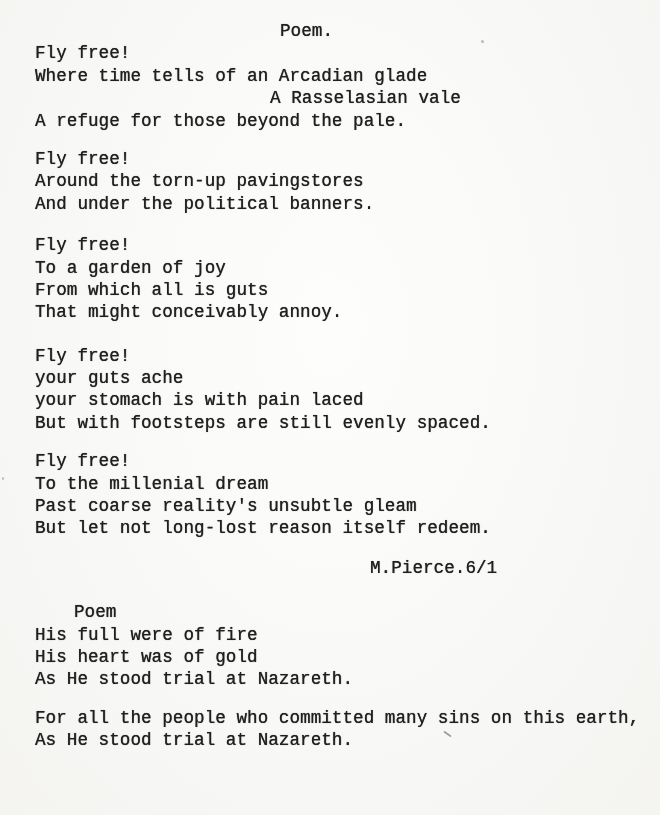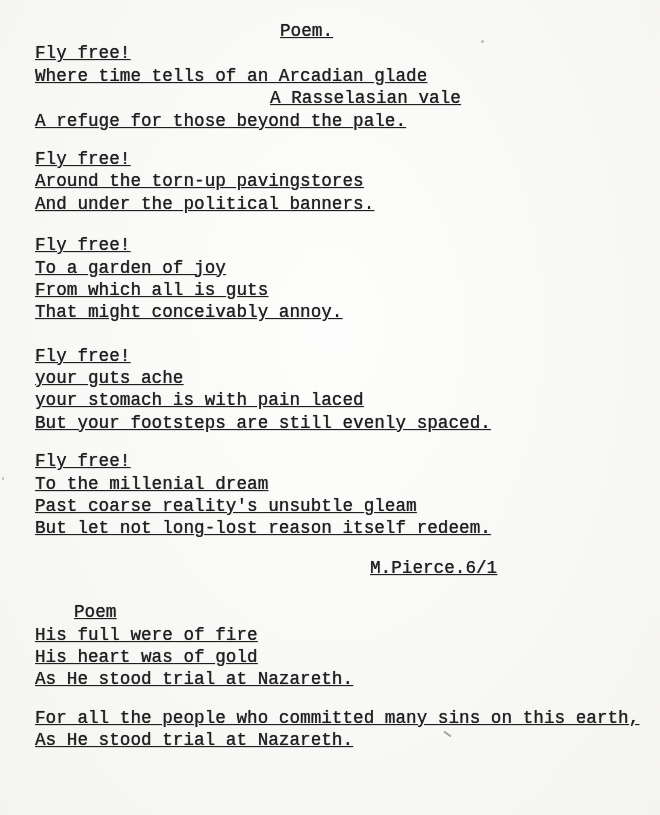--- a/index.html
+++ b/index.html
@@ -12,21 +12,20 @@
     position: relative;
     width: 660px;
     height: 815px;
     background: var(--paper);
     background-image: radial-gradient(ellipse at 50% 40%, rgba(255,255,255,0.6), rgba(225,223,218,0.25));
     overflow: hidden;
     font-family: "Liberation Mono", "DejaVu Sans Mono", monospace;
     font-size: 17.5px;
     line-height: 22.4px;
     color: var(--ink);
-    text-decoration: underline;
   }
   .content { padding: 20px 0 0 35px; }
   .line {
     white-space: pre;
     height: 22.4px;
     text-shadow: 0 0 0.8px rgba(25,25,25,0.75), 0.4px 0.4px 0.4px rgba(25,25,25,0.35);
     letter-spacing: 0.1px;
   }
   
   .title-1   { margin-left: 245px; }   
@@ -79,21 +78,21 @@
       <div class="line">Fly free!</div>
       <div class="line">To a garden of joy</div>
       <div class="line">From which all is guts</div>
       <div class="line">That might conceivably annoy.</div>
     </div>
 
     <div class="gap-c">
       <div class="line">Fly free!</div>
       <div class="line">your guts ache</div>
       <div class="line">your stomach is with pain laced</div>
-      <div class="line">But your footsteps are still evenly spaced.</div>
+      <div class="line">But with footsteps are still evenly spaced.</div>
     </div>
 
     <div class="gap-d">
       <div class="line">Fly free!</div>
       <div class="line">To the millenial dream</div>
       <div class="line">Past coarse reality's unsubtle gleam</div>
       <div class="line">But let not long-lost reason itself redeem.</div>
     </div>
 
     <div class="line signature">M.Pierce.6/1</div>

